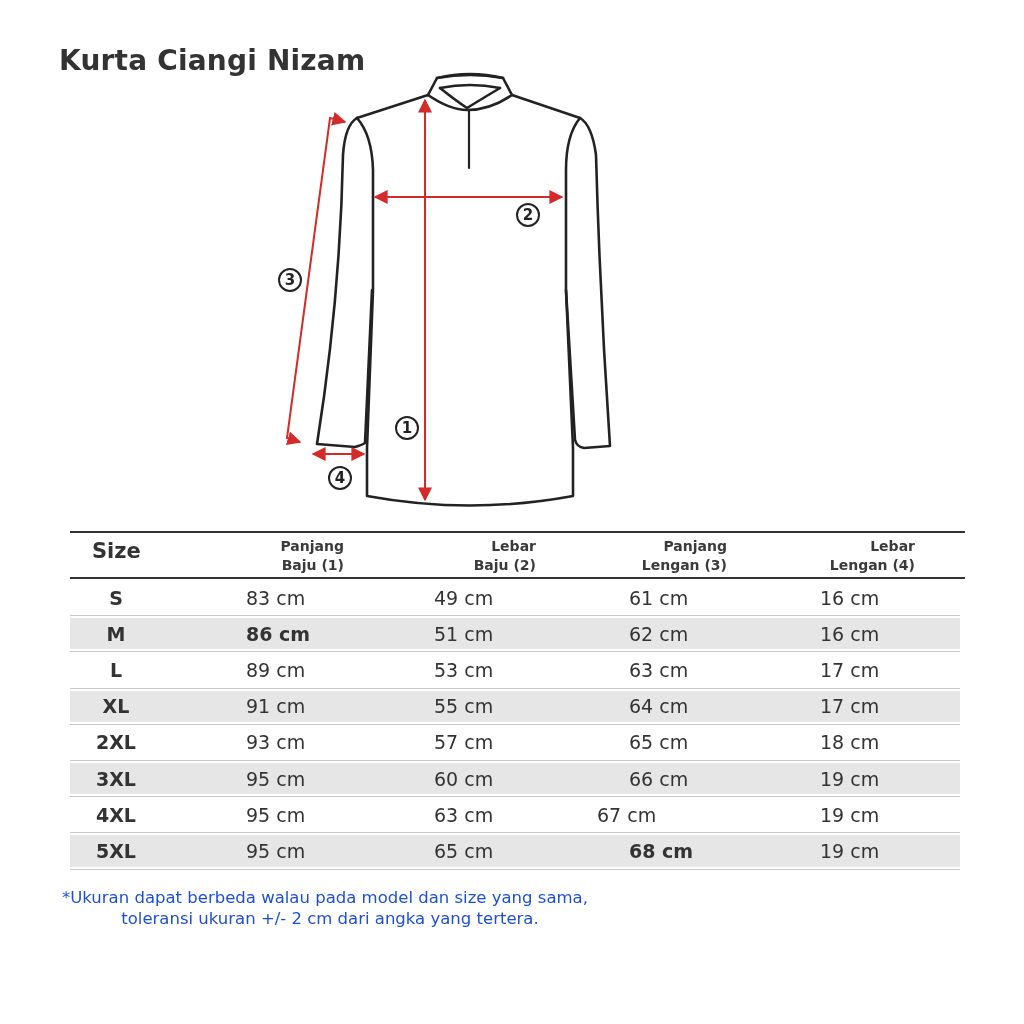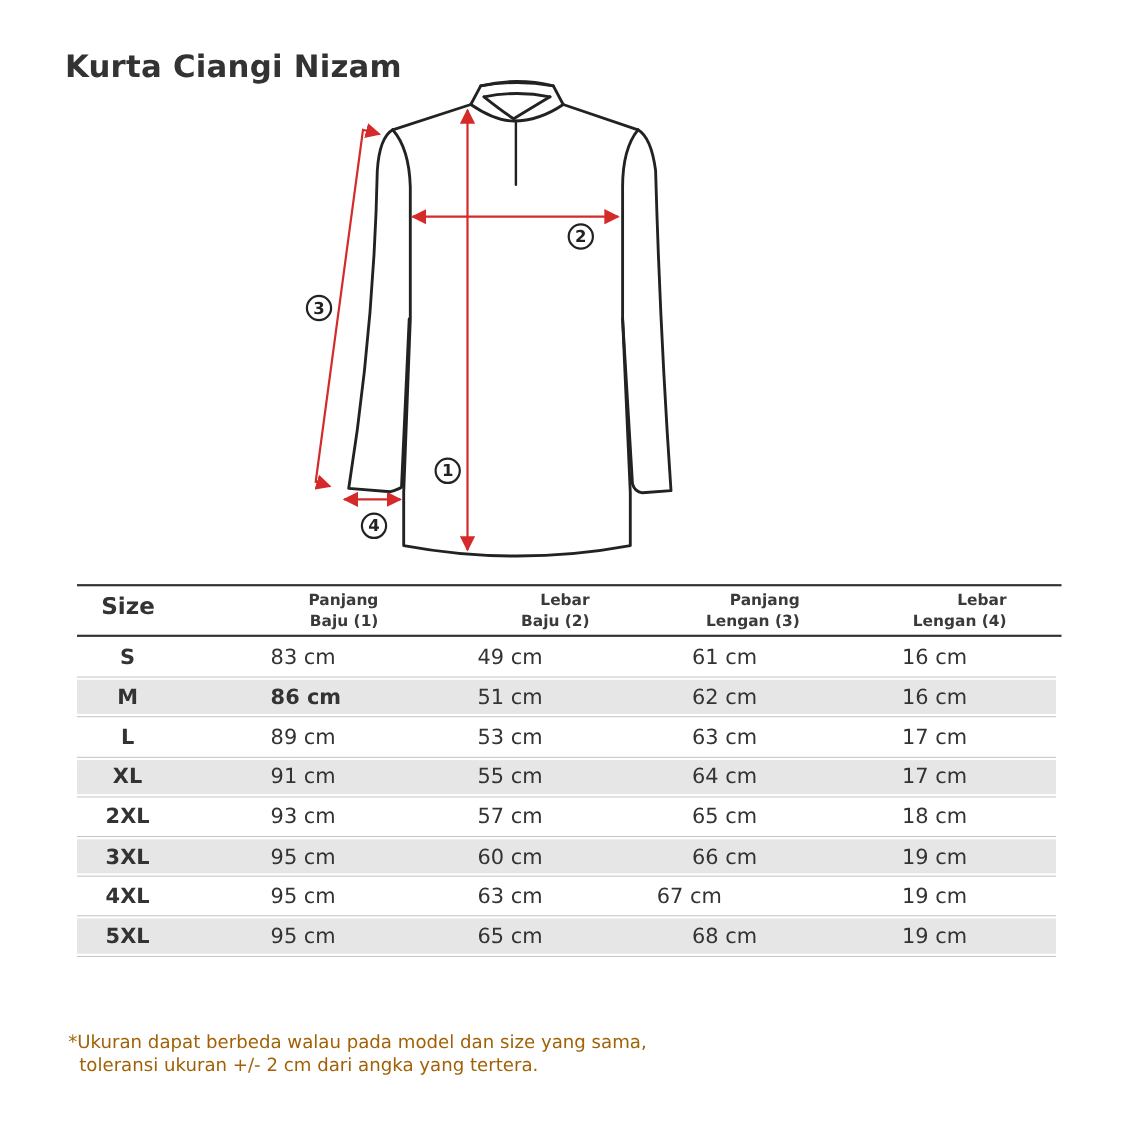--- a/index.html
+++ b/index.html
@@ -11,21 +11,21 @@
   .hline-top { position:absolute; left:0; top:0; width:895px; height:2px; background:#333; }
   .hline-hdr { position:absolute; left:0; top:46px; width:895px; height:2px; background:#333; }
   .hdr { position:absolute; top:4px; height:42px; display:flex; flex-direction:column; justify-content:center; align-items:flex-end;
          font-size:14px; font-weight:bold; color:#3a3a3a; line-height:19px; text-align:center; }
   .hdr-size { position:absolute; left:22px; top:8px; font-size:21px; font-weight:bold; color:#333; }
   .rows { position:absolute; left:0; top:49px; width:890px; }
   .row { position:relative; height:36.2px; border-bottom:1.5px solid #c8c8c8; box-sizing:border-box; }
   .row.shaded::before { content:""; position:absolute; left:0; right:0; top:2px; bottom:2px; background:#e6e6e6; }
   .cell { position:absolute; top:0; height:100%; display:flex; align-items:center; font-size:19px; color:#333; }
   .cell.size { font-weight:bold; justify-content:center; font-size:19px; }
-  .notes { position:absolute; left:62px; top:937px; font-size:16.5px; color:#a16207; line-height:21px; }
+  .notes { position:absolute; left:62px; top:887px; font-size:16.5px; color:#1d4ed8; line-height:21px;text-align:center; }
   .note2 { margin-top:10px; }
   .note1b { padding-left:10px; }
 </style>
 </head>
 <body>
 
 <div class="title">Kurta Ciangi Nizam</div>
 
 <svg class="diagram" viewBox="0 0 1024 520" width="1024" height="520">
   <defs>
@@ -148,21 +148,21 @@
       <div class="cell size" style="left:0;width:92px;">4XL</div>
       <div class="cell" style="left:176px;">95 cm</div>
       <div class="cell" style="left:364px;">63 cm</div>
       <div class="cell" style="left:527px;">67 cm</div>
       <div class="cell" style="left:750px;">19 cm</div>
     </div>
     <div class="row shaded">
       <div class="cell size" style="left:0;width:92px;">5XL</div>
       <div class="cell" style="left:176px;">95 cm</div>
       <div class="cell" style="left:364px;">65 cm</div>
-      <div class="cell" style="left:559px;">68 cm</div>
+      <div class="cell" style="left:559px;font-weight:bold;">68 cm</div>
       <div class="cell" style="left:750px;">19 cm</div>
     </div>
   </div>
 </div>
 
 <div class="notes">
   <div>*Ukuran dapat berbeda walau pada model dan size yang sama,</div>
   <div class="note1b">toleransi ukuran +/- 2 cm dari angka yang tertera.</div>
 </div>
 

